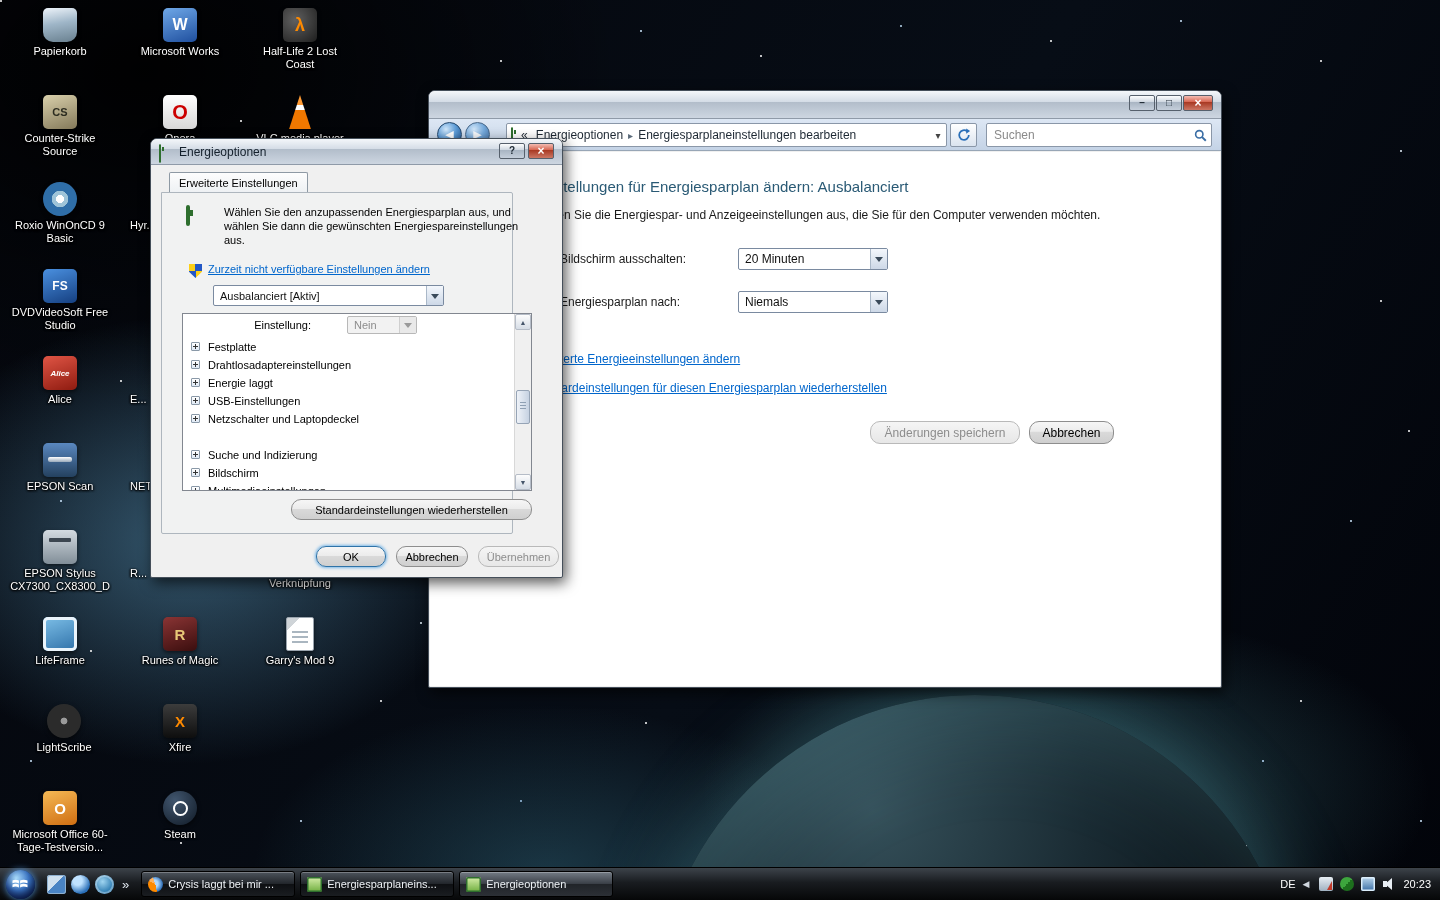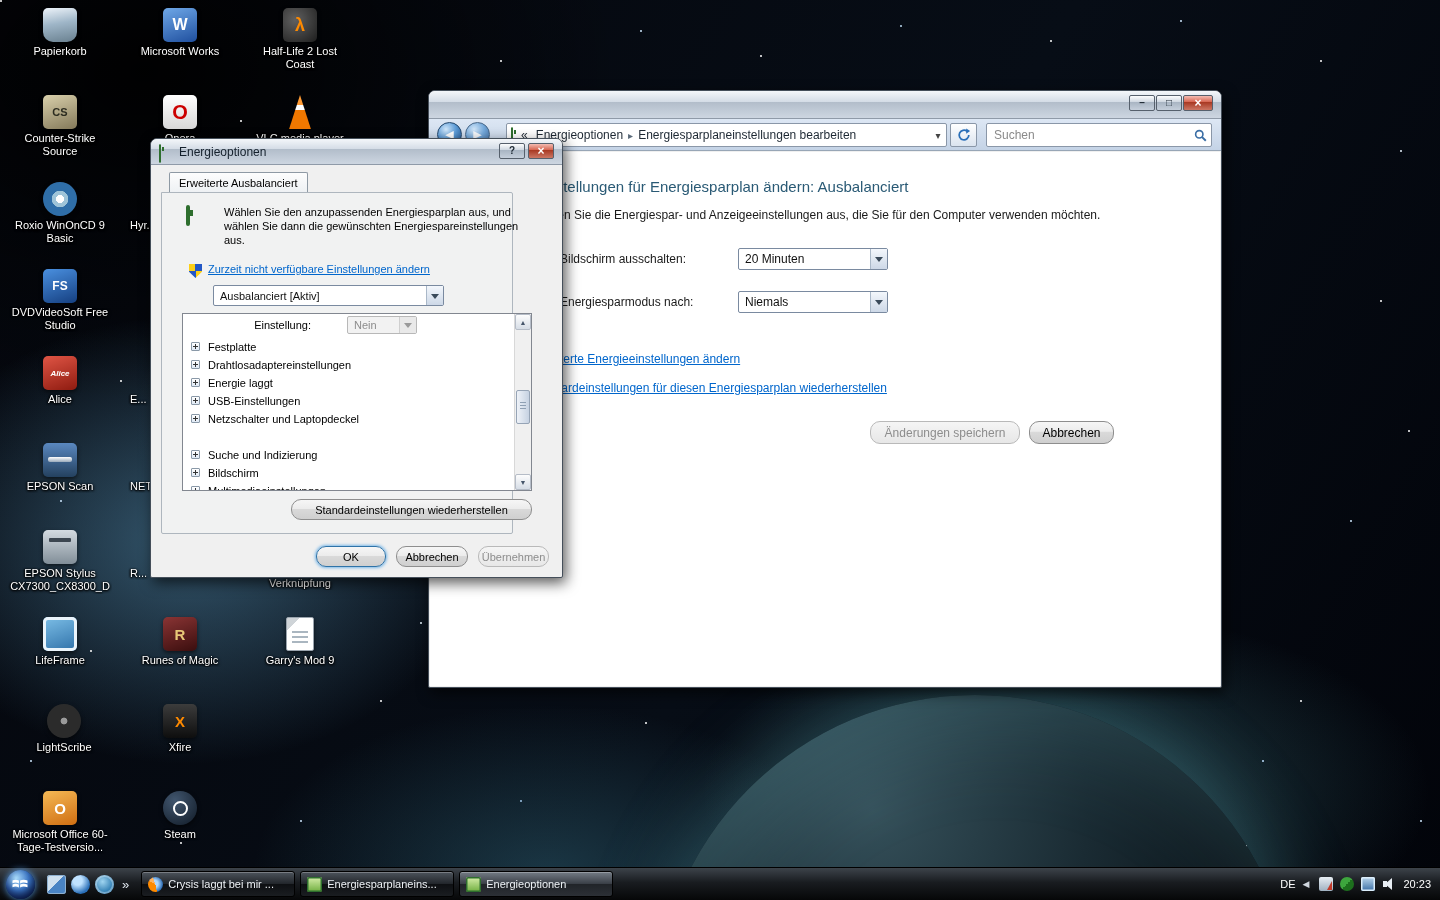--- a/index.html
+++ b/index.html
@@ -333,21 +333,21 @@
     <div class="edesc">Wählen Sie die Energiespar- und Anzeigeeinstellungen aus, die Sie für den Computer verwenden möchten.</div>
 
     <div class="erow-ic ic-display"></div>
     <div class="elabel" style="top:100px">Bildschirm ausschalten:</div>
     <div class="combo" style="left:277px;top:96px;width:150px;height:22px">
       <span class="cval">20 Minuten</span>
       <span class="carrow"></span>
     </div>
 
     <div class="erow-ic ic-sleep"></div>
-    <div class="elabel" style="top:143px">Energiesparmodus nach:</div>
+    <div class="elabel" style="top:143px">Energiesparplan nach:</div>
     <div class="combo" style="left:277px;top:139px;width:150px;height:22px">
       <span class="cval">Niemals</span>
       <span class="carrow"></span>
     </div>
 
     <div class="lnk" style="left:100px;top:200px">Erweiterte Energieeinstellungen ändern</div>
     <div class="lnk" style="left:100px;top:229px">Standardeinstellungen für diesen Energiesparplan wiederherstellen</div>
 
     <div class="vbtn disabled" style="left:440px;top:269px;width:150px;height:23px">Änderungen speichern</div>
     <div class="vbtn" style="left:599px;top:269px;width:85px;height:23px">Abbrechen</div>
@@ -355,21 +355,21 @@
 </div>
 
 <div class="window dialog">
   <div class="titlebar">
     <span class="tb-ico"><span class="batt"></span></span>
     <span class="tb-title">Energieoptionen</span>
     <div class="cap g-help" style="right:37px;width:26px"></div>
     <div class="cap close g-close" style="right:8px;width:26px"></div>
   </div>
   <div class="tabstrip">
-    <span class="tab">Erweiterte Ausbalanciert</span>
+    <span class="tab">Erweiterte Einstellungen</span>
   </div>
   <div class="tabpanel">
     <div class="intro-ic"><span class="batt big"></span></div>
     <div class="intro-text">Wählen Sie den anzupassenden Energiesparplan aus, und wählen Sie dann die gewünschten Energiespareinstellungen aus.</div>
     <div class="shield"></div>
     <div class="dlg-lnk">Zurzeit nicht verfügbare Einstellungen ändern</div>
 
     <div class="combo plan-combo">
       <span class="cval">Ausbalanciert [Aktiv]</span>
       <span class="carrow"></span>
@@ -420,21 +420,21 @@
         <div class="thumb"></div>
         <div class="dn"></div>
       </div>
     </div>
 
     <div class="vbtn dlg-btn" style="left:129px;top:306px;width:241px;height:21px">Standardeinstellungen wiederherstellen</div>
   </div>
 
   <div class="vbtn dlg-btn focus" style="left:165px;top:407px;width:70px;height:21px">OK</div>
   <div class="vbtn dlg-btn" style="left:245px;top:407px;width:72px;height:21px">Abbrechen</div>
-  <div class="vbtn dlg-btn disabled" style="left:327px;top:407px;width:71px;height:21px">Übernehmen</div>
+  <div class="vbtn dlg-btn disabled" style="left:327px;top:407px;width:81px;height:21px">Übernehmen</div>
 </div>
 
 <div class="taskbar">
   <div class="orb">
     <svg width="16" height="14" viewBox="0 0 16 14">
       <path fill="#fff" d="M0.5 3.4 C2.6 2.5 4.6 2.5 6.9 3.6 L6.9 6.4 C4.6 5.3 2.6 5.3 0.5 6.2 Z"></path>
       <path fill="#fff" d="M8.1 3.6 C10.4 2.5 12.4 2.5 15.5 3.4 L15.5 6.2 C12.4 5.3 10.4 5.3 8.1 6.4 Z"></path>
       <path fill="#fff" d="M0.5 7.4 C2.6 6.5 4.6 6.5 6.9 7.6 L6.9 10.4 C4.6 9.3 2.6 9.3 0.5 10.2 Z"></path>
       <path fill="#fff" d="M8.1 7.6 C10.4 6.5 12.4 6.5 15.5 7.4 L15.5 10.2 C12.4 9.3 10.4 9.3 8.1 10.4 Z"></path>
     </svg>

